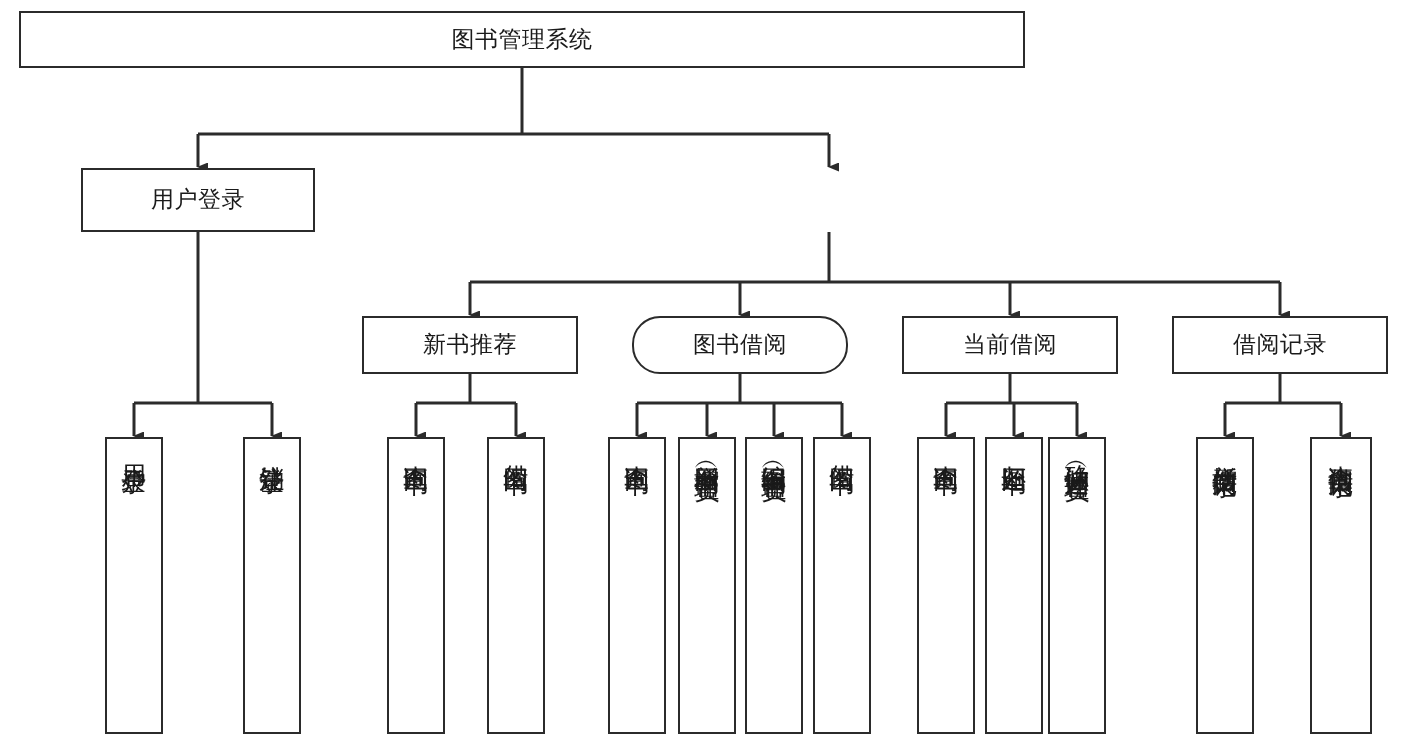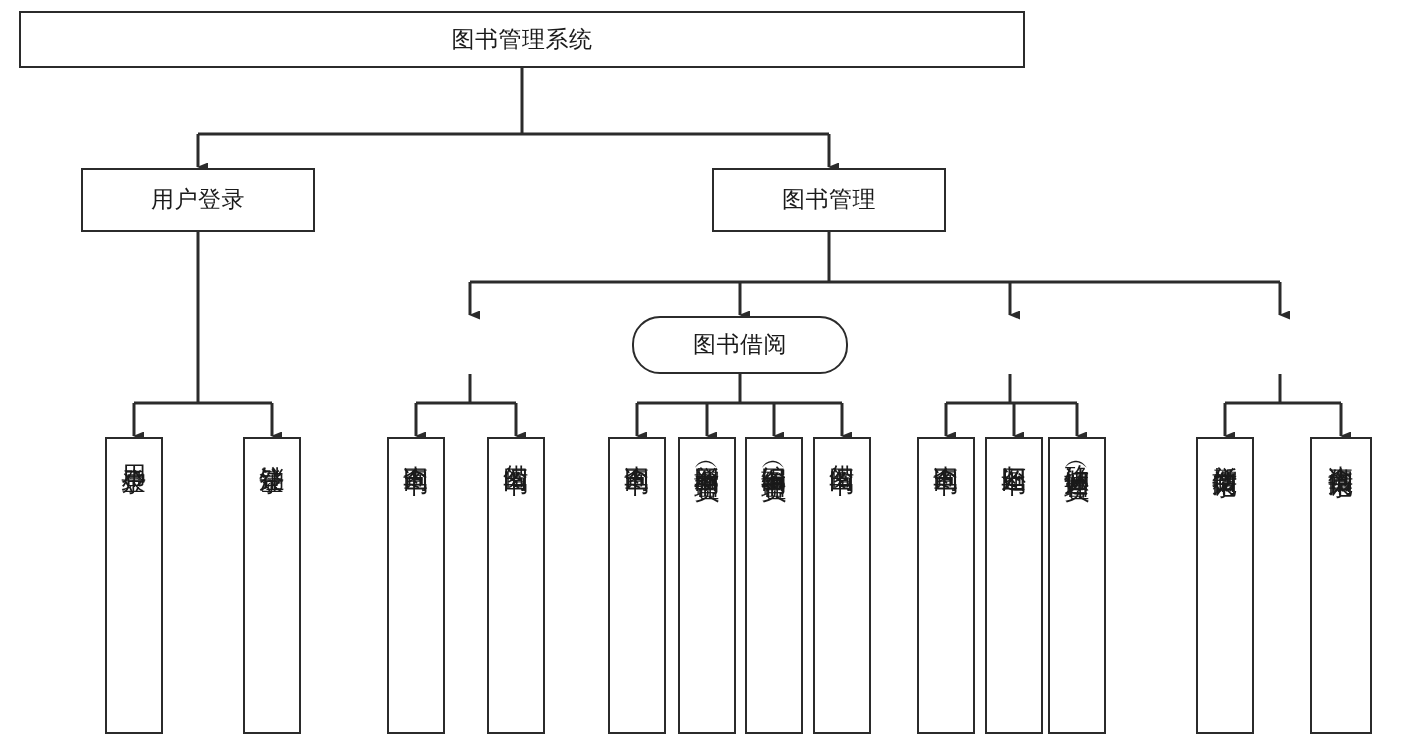--- a/index.html
+++ b/index.html
@@ -112,26 +112,32 @@
       </g>
   </svg>
 
   <div class="node horizontal" style="left: 19px; top: 11px; width: 1006px; height: 57px;">
     <span class="label">图书管理系统</span>
   </div>
 
   <div class="node horizontal" style="left: 81px; top: 168px; width: 234px; height: 64px;">
     <span class="label">用户登录</span>
   </div>
-  <div class="node horizontal" style="left: 712px; top: 168px; width: 234px; height: 64px;">
-    <span class="label">图书管理</span>
+
+  <div class="node horizontal" style="left: 362px; top: 316px; width: 216px; height: 58px;">
+    <span class="label">新书推荐</span>
   </div>
-
   <div class="node horizontal" style="left: 632px; top: 316px; width: 216px; height: 58px; border-radius: 28px;">
     <span class="label">图书借阅</span>
+  </div>
+  <div class="node horizontal" style="left: 902px; top: 316px; width: 216px; height: 58px;">
+    <span class="label">当前借阅</span>
+  </div>
+  <div class="node horizontal" style="left: 1172px; top: 316px; width: 216px; height: 58px;">
+    <span class="label">借阅记录</span>
   </div>
 
   <div class="node vertical" style="left: 105px; top: 437px; width: 58px; height: 297px;">
     <span class="label">用户登录</span>
   </div>
   <div class="node vertical" style="left: 243px; top: 437px; width: 58px; height: 297px;">
     <span class="label">注销登录</span>
   </div>
   <div class="node vertical" style="left: 387px; top: 437px; width: 58px; height: 297px;">
     <span class="label">查询图书</span>

